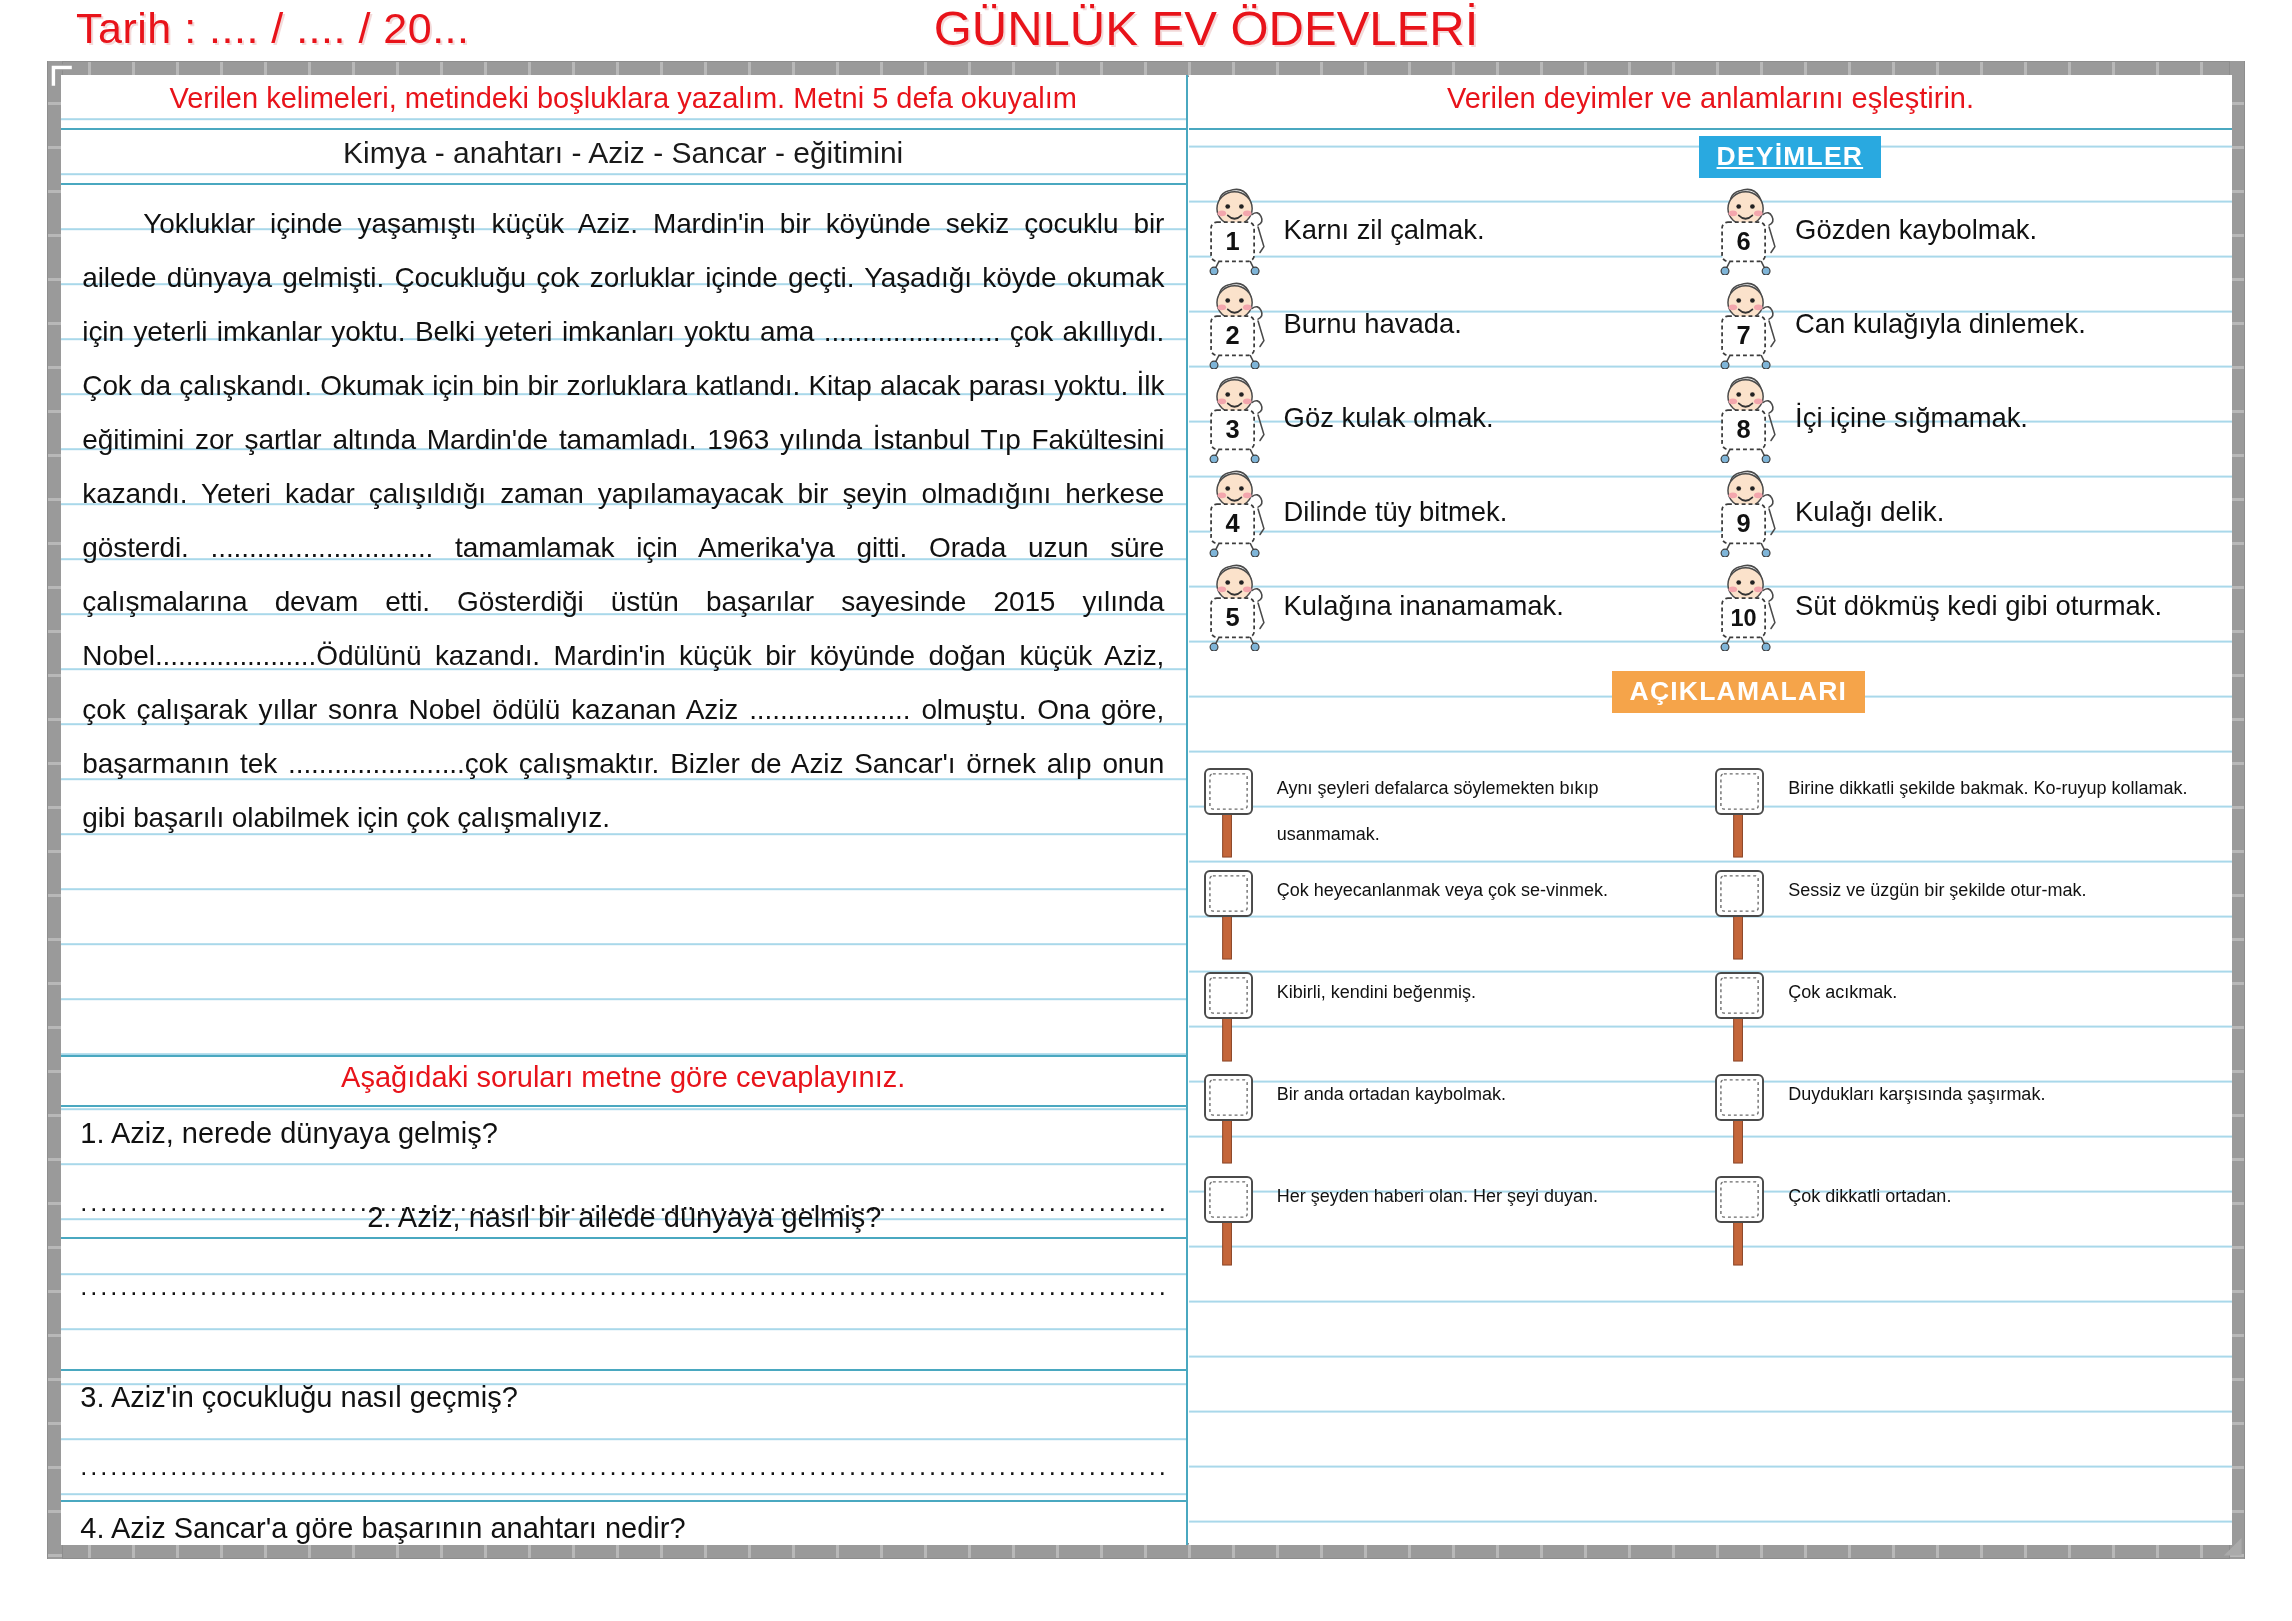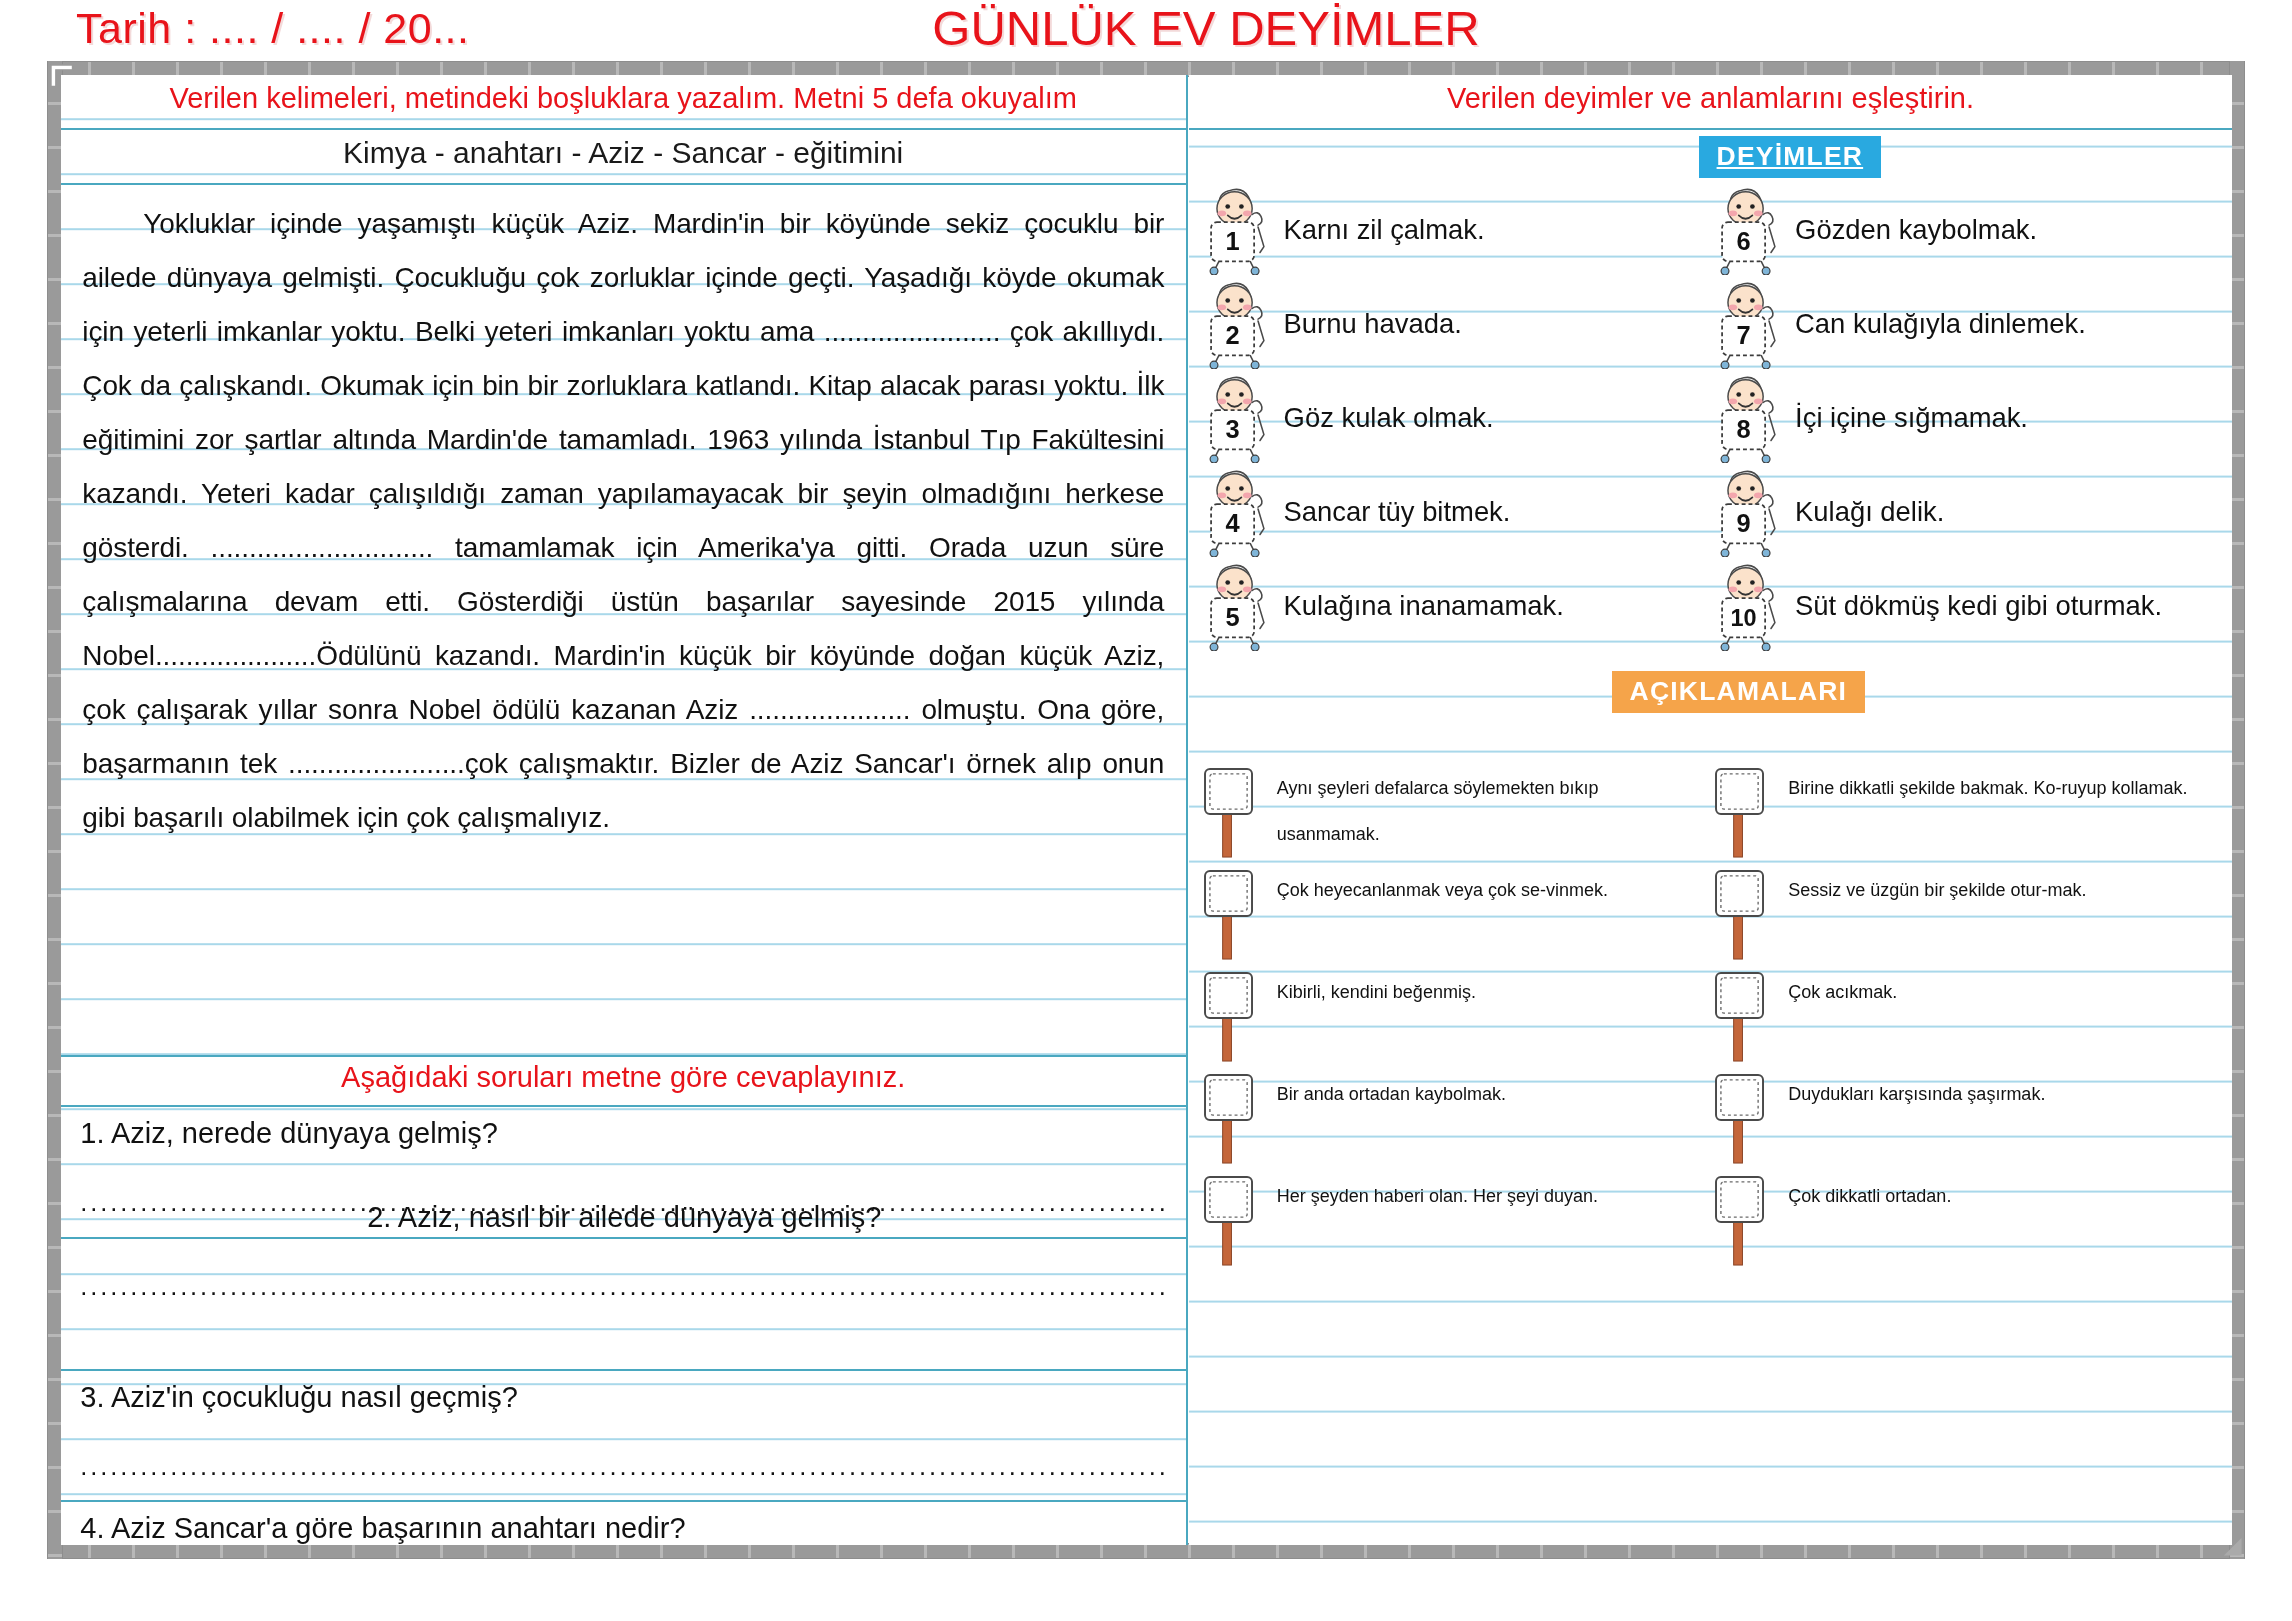--- a/index.html
+++ b/index.html
@@ -256,21 +256,21 @@
     line-height: 46px;
     margin-left: 19px;
     max-width: 421px;
   }
 </style>
 </head>
 <body>
 
 <div class="header-row">
   <div class="date-line">Tarih : .... / .... / 20...</div>
-  <div class="main-title">GÜNLÜK EV DEYİMLER</div>
+  <div class="main-title">GÜNLÜK EV ÖDEVLERİ</div>
 </div>
 
 <div class="sheet">
   <div class="frame-top"></div>
   <div class="frame-bottom"></div>
   <div class="frame-left"></div>
   <div class="frame-right"></div>
 
   <div class="corner tl">
     <svg width="25.5" height="25.5" viewBox="0 0 26 26">
@@ -494,21 +494,21 @@
               <circle cx="41" cy="22" r="2.4" fill="#222"></circle>
               <ellipse cx="21" cy="29" rx="4.4" ry="3" fill="#f3a6ad"></ellipse>
               <ellipse cx="47" cy="29" rx="4.4" ry="3" fill="#f3a6ad"></ellipse>
               <path d="M27 31 q7 7 14 0" stroke="#333" stroke-width="1.7" fill="none" stroke-linecap="round"></path>
               <rect x="10" y="38" width="44" height="40" rx="6" fill="#fff" stroke="#3c3c3c" stroke-width="1.8" stroke-dasharray="4 3"></rect>
               <circle cx="13" cy="88" r="4" fill="#7fb5d8" stroke="#3c3c3c" stroke-width="1.2"></circle>
               <circle cx="55" cy="88" r="4" fill="#7fb5d8" stroke="#3c3c3c" stroke-width="1.2"></circle>
               <text x="32" y="66" font-family="'Liberation Sans',sans-serif" font-size="26" font-weight="bold" fill="#111" text-anchor="middle">4</text>
             </svg>
           </div>
-          <span class="idiom-label">Sancar tüy bitmek.</span>
+          <span class="idiom-label">Dilinde tüy bitmek.</span>
         </div>
         <div class="idiom-cell">
           <div class="kid">
             <svg width="73" height="90" viewBox="0 0 74 92">
               <g stroke="#4a4a4a" stroke-width="1.6" fill="none" stroke-linecap="round">
                 <path d="M20 28 q-6 -18 8 -22 q14 -5 20 6 q6 11 -2 18"></path>
                 <path d="M52 30 q6 -4 9 2 q3 6 -3 9"></path>
                 <path d="M58 43 l6 20 M64 63 l-4 6"></path>
                 <path d="M18 78 l-5 10 M50 78 l5 10"></path>
               </g>

